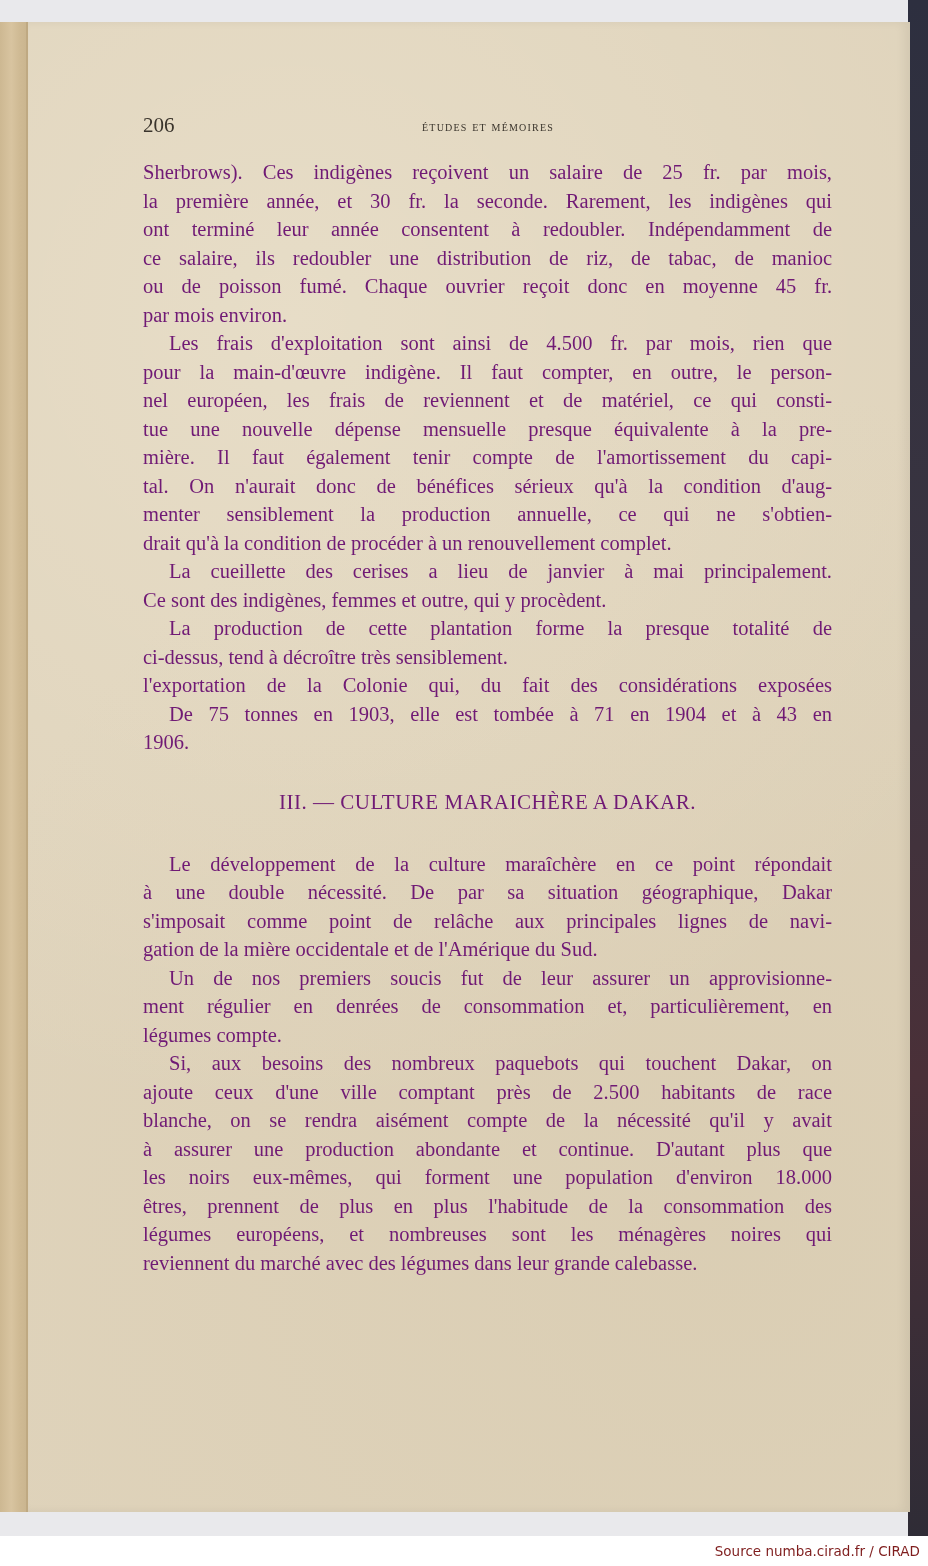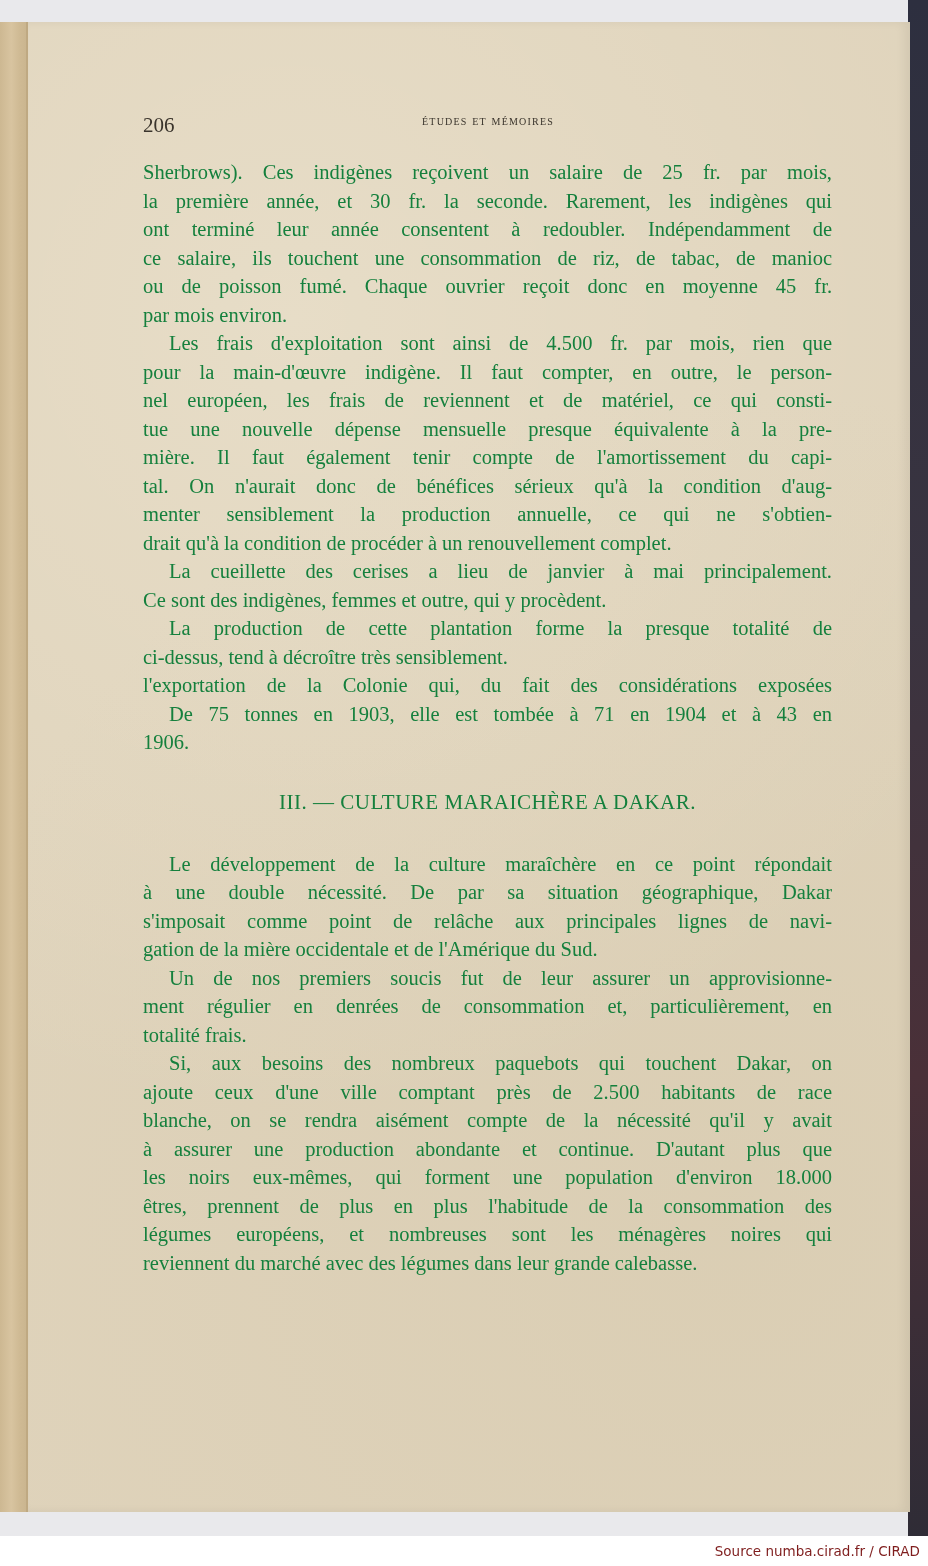--- a/index.html
+++ b/index.html
@@ -57,35 +57,35 @@
       font-family: "Liberation Serif", "DejaVu Serif", serif;
       color: #3a342c;
     }
     .page-number {
       position: absolute;
       left: 0; top: 0;
       font-size: 21px;
     }
     .running-title {
       position: absolute;
-      left: 0; right: 0; top: 0;
+      left: 0; right: 0; top: 6px;
       text-align: center;
       font-size: 14px;
       letter-spacing: 1.2px;
       font-variant: small-caps;
       text-transform: lowercase;
     }
     .text-block {
       position: absolute;
       left: 143px; top: 158px;
       width: 689px;
       font-family: "Liberation Serif", "DejaVu Serif", serif;
       font-size: 20.5px;
       line-height: 28.5px;
-      color: #15803d;
+      color: #701a75;
       text-align: justify;
     }
     .line {
       display: block;
       white-space: nowrap;
       text-align: justify;
       text-align-last: justify;
       height: 28.5px;
       overflow: hidden;
     }
@@ -121,21 +121,21 @@
     <span class="page-number">206</span>
     <span class="running-title">ÉTUDES ET MÉMOIRES</span>
   </div>
 
   <div class="text-block">
     <div id="before">
         <div>
           <span class="line">Sherbrows). Ces indigènes reçoivent un salaire de 25 fr. par mois,</span>
           <span class="line">la première année, et 30 fr. la seconde. Rarement, les indigènes qui</span>
           <span class="line">ont terminé leur année consentent à redoubler. Indépendamment de</span>
-          <span class="line">ce salaire, ils touchent une consommation de riz, de tabac, de manioc</span>
+          <span class="line">ce salaire, ils redoubler une distribution de riz, de tabac, de manioc</span>
           <span class="line">ou de poisson fumé. Chaque ouvrier reçoit donc en moyenne 45 fr.</span>
           <span class="line last">par mois environ.</span>
         </div>
         <div>
           <span class="line indent">Les frais d'exploitation sont ainsi de 4.500 fr. par mois, rien que</span>
           <span class="line">pour la main-d'œuvre indigène. Il faut compter, en outre, le person-</span>
           <span class="line">nel européen, les frais de reviennent et de matériel, ce qui consti-</span>
           <span class="line">tue une nouvelle dépense mensuelle presque équivalente à la pre-</span>
           <span class="line">mière. Il faut également tenir compte de l'amortissement du capi-</span>
           <span class="line">tal. On n'aurait donc de bénéfices sérieux qu'à la condition d'aug-</span>
@@ -160,21 +160,21 @@
     <div id="after">
         <div>
           <span class="line indent">Le développement de la culture maraîchère en ce point répondait</span>
           <span class="line">à une double nécessité. De par sa situation géographique, Dakar</span>
           <span class="line">s'imposait comme point de relâche aux principales lignes de navi-</span>
           <span class="line last">gation de la mière occidentale et de l'Amérique du Sud.</span>
         </div>
         <div>
           <span class="line indent">Un de nos premiers soucis fut de leur assurer un approvisionne-</span>
           <span class="line">ment régulier en denrées de consommation et, particulièrement, en</span>
-          <span class="line last">totalité frais.</span>
+          <span class="line last">légumes compte.</span>
         </div>
         <div>
           <span class="line indent">Si, aux besoins des nombreux paquebots qui touchent Dakar, on</span>
           <span class="line">ajoute ceux d'une ville comptant près de 2.500 habitants de race</span>
           <span class="line">blanche, on se rendra aisément compte de la nécessité qu'il y avait</span>
           <span class="line">à assurer une production abondante et continue. D'autant plus que</span>
           <span class="line">les noirs eux-mêmes, qui forment une population d'environ 18.000</span>
           <span class="line">êtres, prennent de plus en plus l'habitude de la consommation des</span>
           <span class="line">légumes européens, et nombreuses sont les ménagères noires qui</span>
           <span class="line last">reviennent du marché avec des légumes dans leur grande calebasse.</span>

